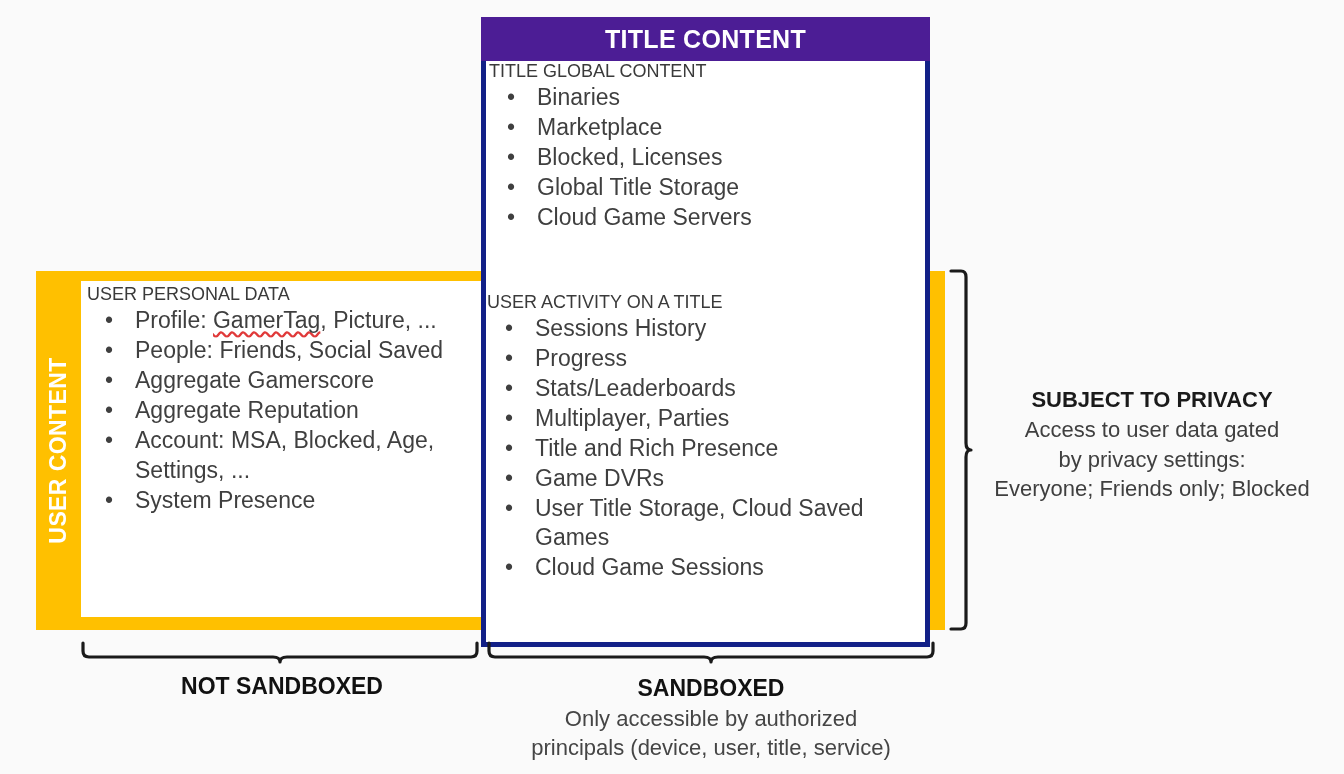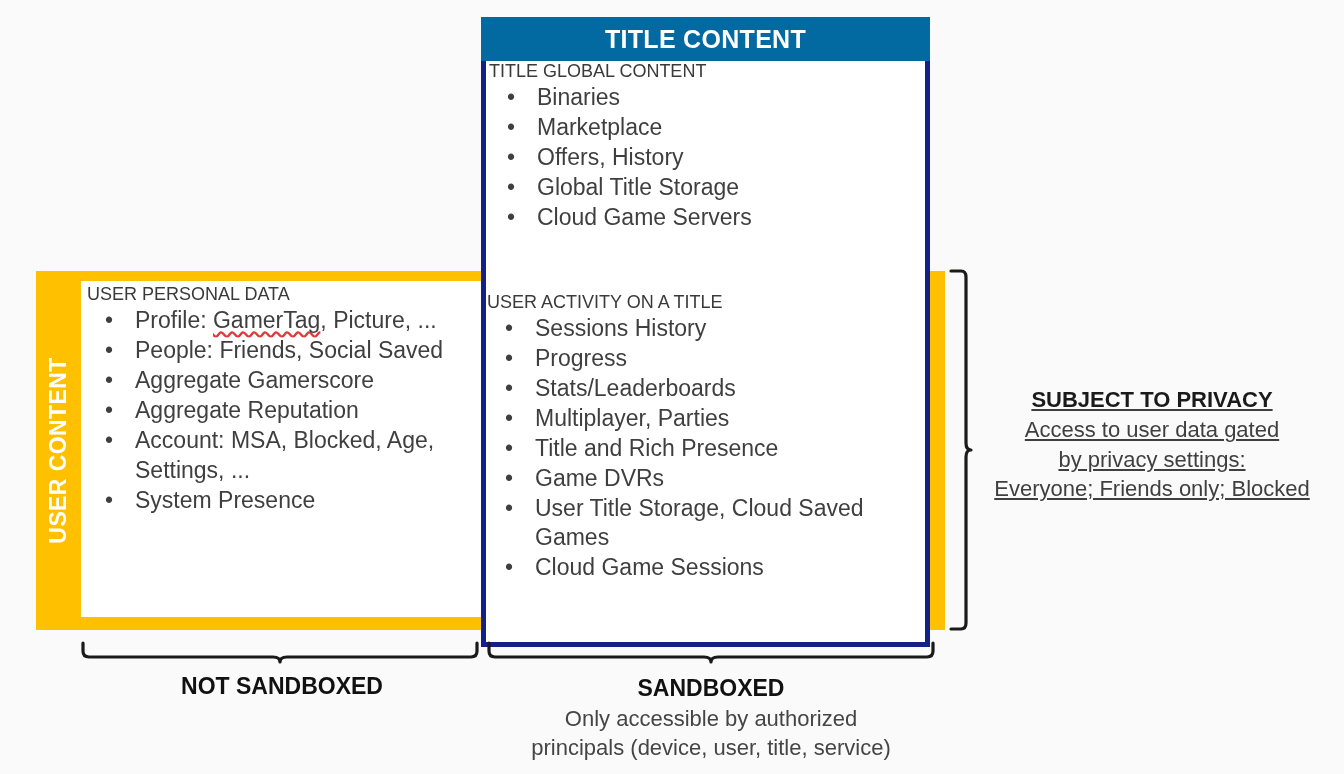--- a/index.html
+++ b/index.html
@@ -67,21 +67,21 @@
     background: #ffffff;
     border: 5px solid #122087;
     box-sizing: border-box;
   }
   .title-header {
     position: absolute;
     left: 481px;
     top: 17px;
     width: 449px;
     height: 44px;
-    background: #0369a1;
+    background: #4c1d95;
     color: #ffffff;
     font-size: 25px;
     font-weight: bold;
     letter-spacing: 0.3px;
     display: flex;
     align-items: center;
     justify-content: center;
   }
 
   
@@ -131,21 +131,20 @@
   
   .privacy-note {
     position: absolute;
     left: 960px;
     top: 385px;
     width: 384px;
     text-align: center;
     font-size: 22px;
     line-height: 1.33;
     color: #3f3f3f;
-    text-decoration: underline;
   }
   .privacy-note .privacy-title {
     display: block;
     font-weight: bold;
     color: #1a1a1a;
     font-size: 22px;
     margin-bottom: 1px;
   }
 
   
@@ -193,21 +192,21 @@
   <div class="title-frame"></div>
   <div class="title-header">
     <span>TITLE CONTENT</span>
   </div>
 
   <div class="block" id="title-global-block">
     <div class="block-heading">TITLE GLOBAL CONTENT</div>
     <ul class="bullets" id="title-global-list">
         <li><span class="bullet-dot">•</span><span>Binaries</span></li>
         <li><span class="bullet-dot">•</span><span>Marketplace</span></li>
-        <li><span class="bullet-dot">•</span><span>Offers, History</span></li>
+        <li><span class="bullet-dot">•</span><span>Blocked, Licenses</span></li>
         <li><span class="bullet-dot">•</span><span>Global Title Storage</span></li>
         <li><span class="bullet-dot">•</span><span>Cloud Game Servers</span></li>
       </ul>
   </div>
 
   <div class="block" id="user-personal-block">
     <div class="block-heading">USER PERSONAL DATA</div>
     <ul class="bullets" id="user-personal-list">
         <li><span class="bullet-dot">•</span><span>Profile: <span class="misspelled">GamerTag</span>, Picture, ...</span></li>
         <li><span class="bullet-dot">•</span><span>People: Friends, Social Saved</span></li>

